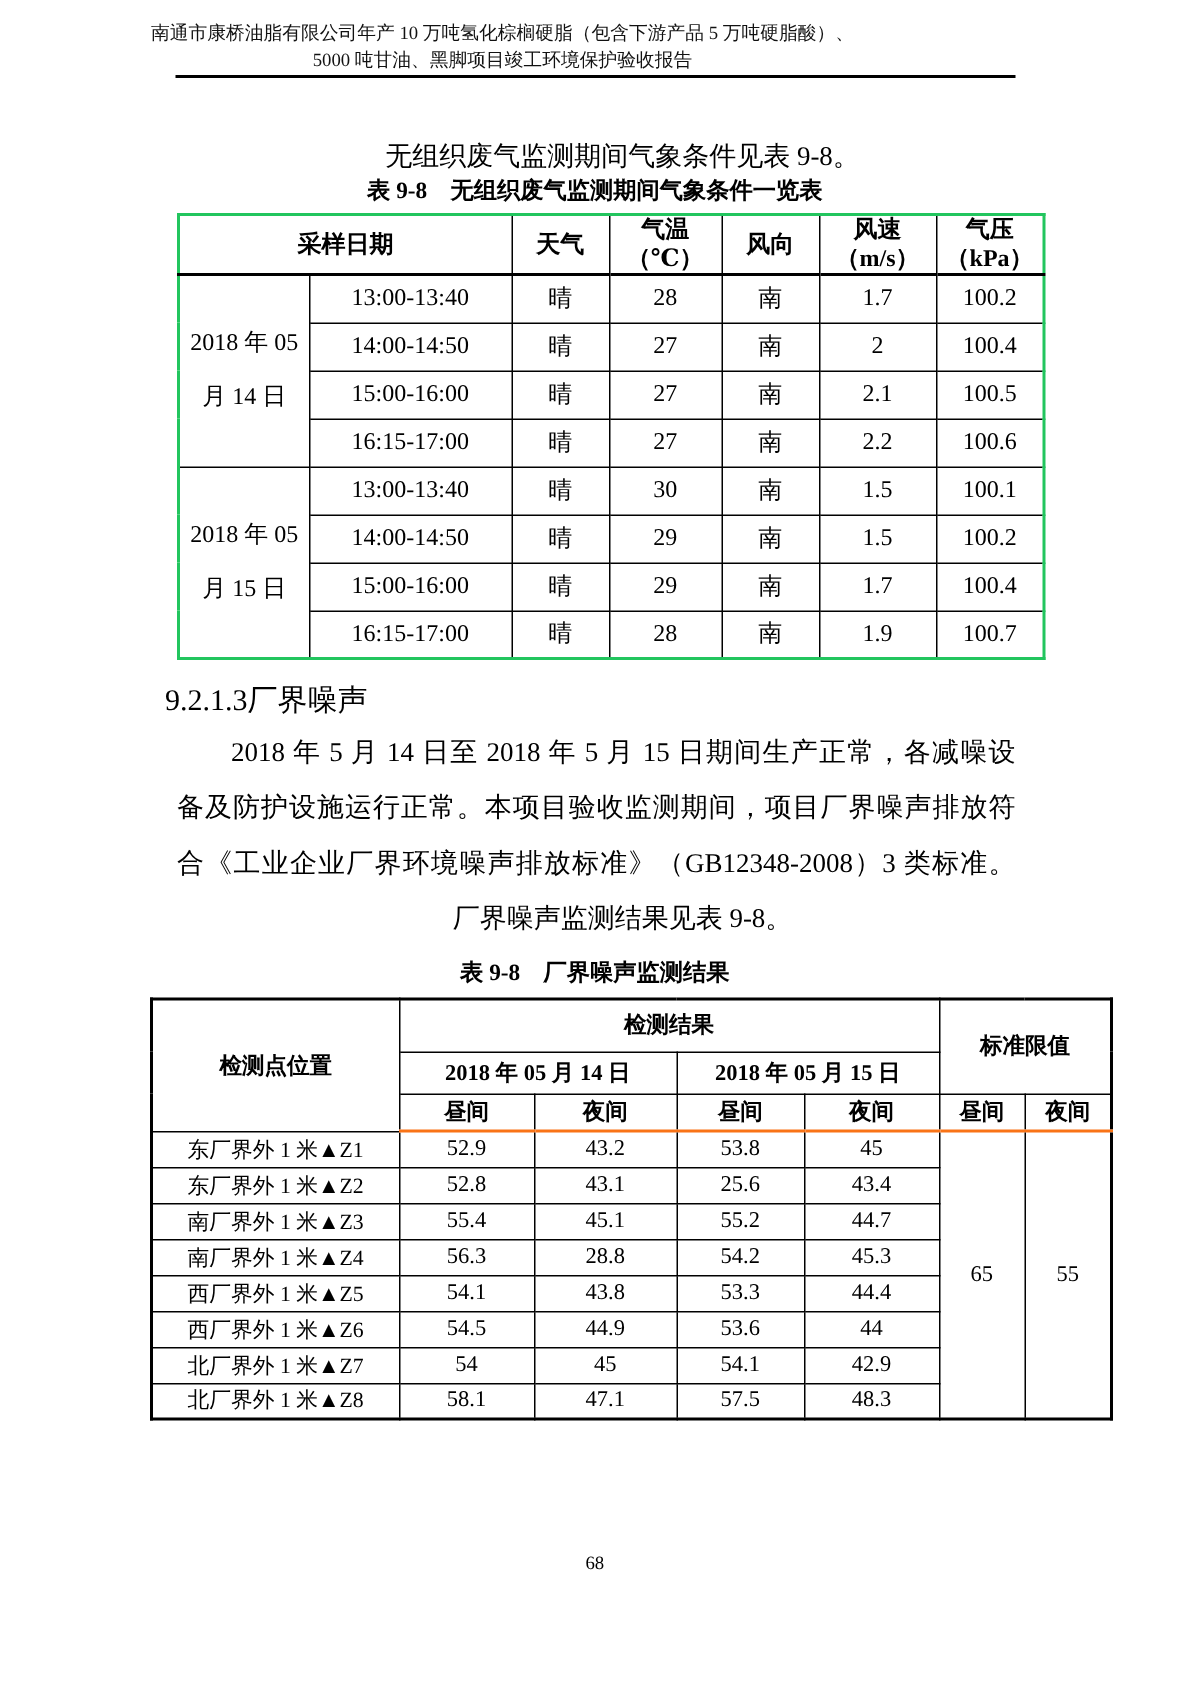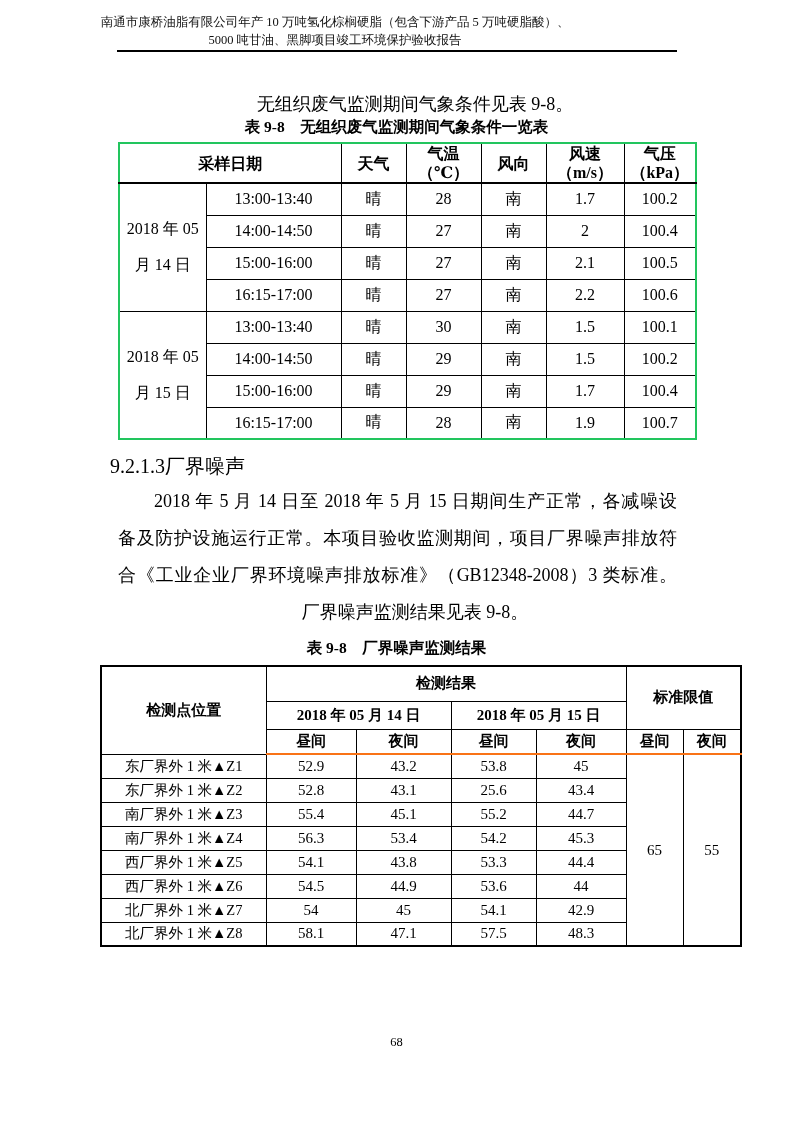--- a/index.html
+++ b/index.html
@@ -233,21 +233,21 @@
       <tr class="drow">
         <td class="loc-cell">南厂界外 1 米▲Z3</td>
         <td>55.4</td>
         <td>45.1</td>
         <td>55.2</td>
         <td>44.7</td>
       </tr>
       <tr class="drow">
         <td class="loc-cell">南厂界外 1 米▲Z4</td>
         <td>56.3</td>
-        <td>53.4</td>
+        <td>28.8</td>
         <td>54.2</td>
         <td>45.3</td>
       </tr>
       <tr class="drow">
         <td class="loc-cell">西厂界外 1 米▲Z5</td>
         <td>54.1</td>
         <td>43.8</td>
         <td>53.3</td>
         <td>44.4</td>
       </tr>

